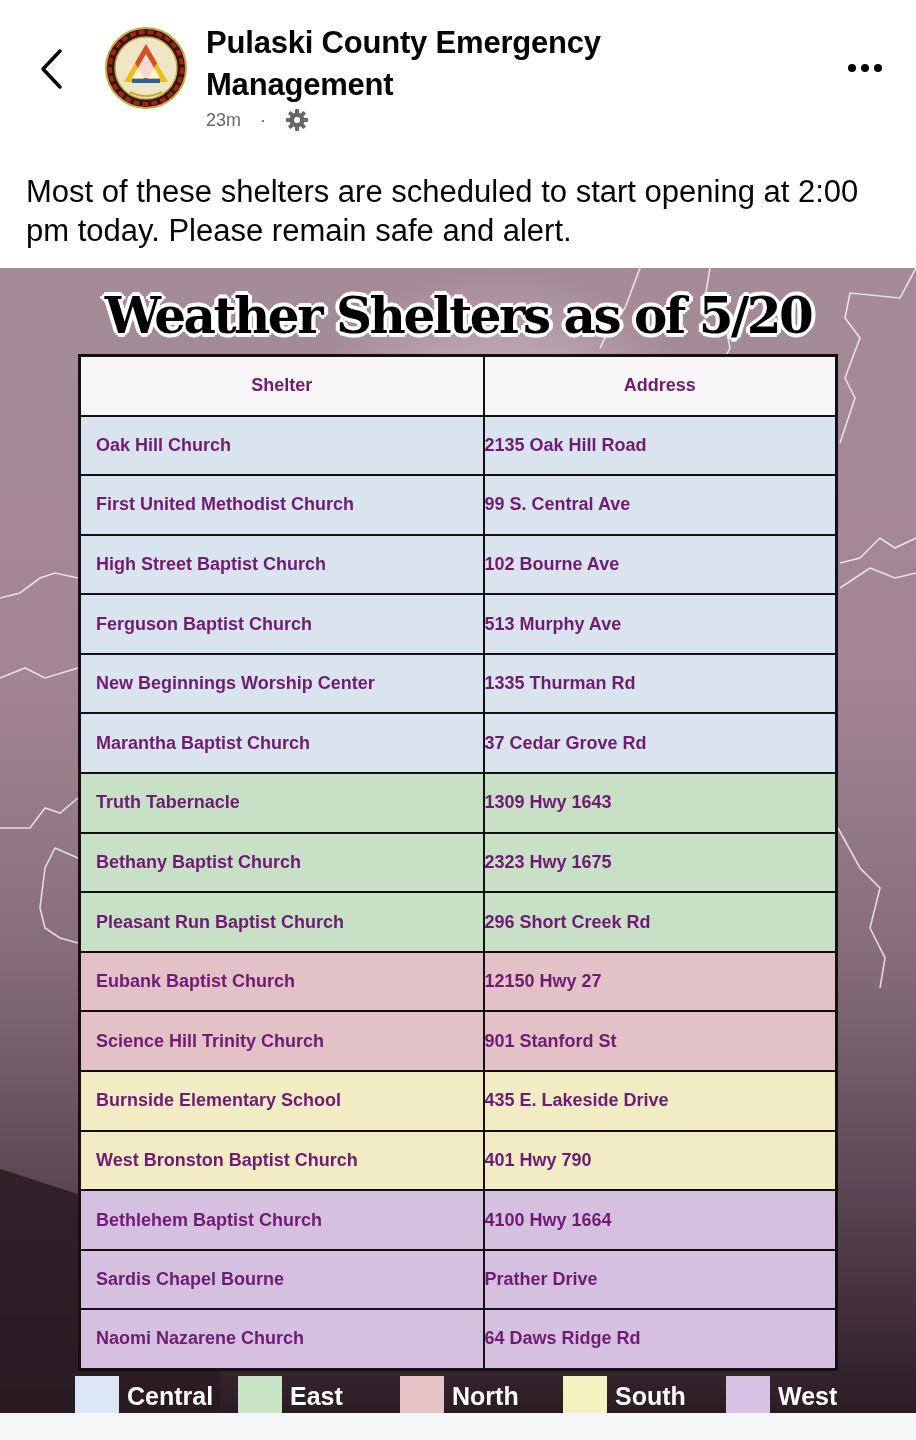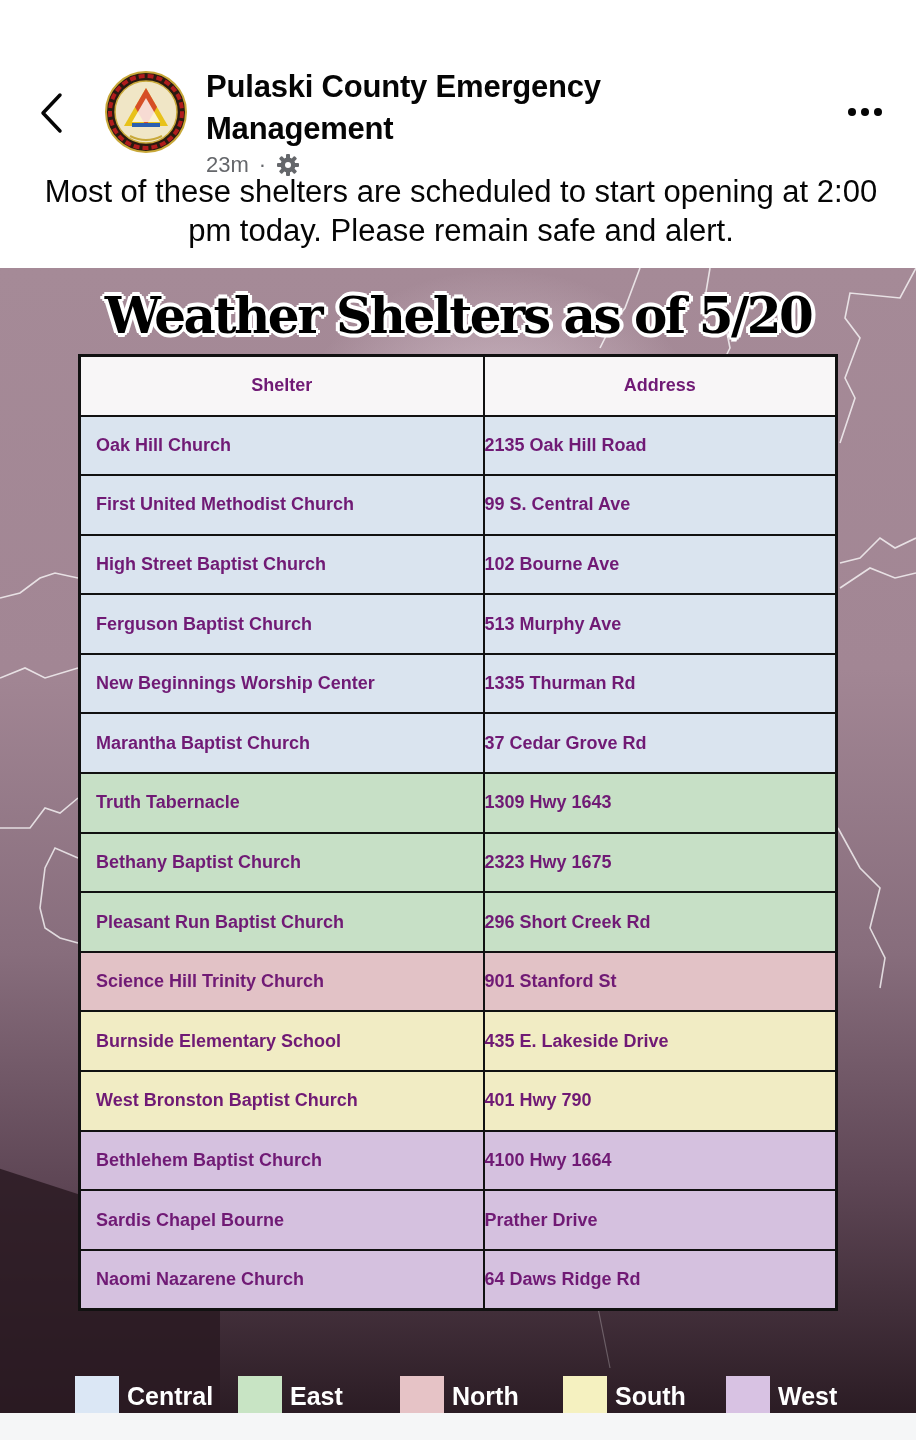--- a/index.html
+++ b/index.html
@@ -1,27 +1,27 @@
 <!DOCTYPE html>
 <html><head>
   <meta charset="utf-8">
   <style>
     * { box-sizing: border-box; margin: 0; padding: 0; }
     html, body { width: 916px; height: 1440px; overflow: hidden; background: #ffffff; }
     body { font-family: "Liberation Sans", "DejaVu Sans", sans-serif; color: #050505; position: relative; }
 
-    .post-header { position: absolute; left: 0; top: 0; width: 916px; height: 160px; margin-top: 44px; }
+    .post-header { position: absolute; left: 0; top: 0; width: 916px; height: 160px; }
     .back-btn { position: absolute; left: 34px; top: 46px; width: 34px; height: 46px; display: flex; align-items: center; justify-content: center; cursor: pointer; }
     .avatar { position: absolute; left: 103px; top: 25px; width: 86px; height: 86px; border-radius: 50%; background: #fff; display: flex; align-items: center; justify-content: center; }
     .page-name { position: absolute; left: 206px; top: 22px; width: 520px; font-size: 31px; font-weight: 700; line-height: 42px; letter-spacing: -0.2px; color: #050505; }
-    .meta { position: absolute; left: 206px; top: 108px; display: flex; align-items: center; gap: 10px; font-size: 22px; color: #65676b; }
+    .meta { position: absolute; left: 206px; top: 108px; display: flex; align-items: center; gap: 19px; font-size: 18px; color: #65676b; }
     .more-btn { position: absolute; left: 842px; top: 56px; width: 46px; height: 24px; display: flex; align-items: center; justify-content: center; gap: 5px; cursor: pointer; }
     .more-btn span { width: 8px; height: 8px; border-radius: 50%; background: #050505; display: block; }
 
-    .caption { position: absolute; left: 26px; top: 172px; width: 870px; font-size: 31px; line-height: 39px; font-weight: 500; color: #050505; text-align: center; }
+    .caption { position: absolute; left: 26px; top: 172px; width: 870px; font-size: 31px; line-height: 39px; font-weight: 500; color: #050505; }
 
     .image-area { position: absolute; left: 0; top: 268px; width: 916px; height: 1145px; overflow: hidden;
       background: linear-gradient(180deg, #a58a97 0%, #a28694 35%, #876d7c 60%, #5e4655 80%, #2b1c24 100%); }
     .image-area .glow { position: absolute; left: 300px; top: 0; width: 400px; height: 300px;
       background: radial-gradient(ellipse at center, rgba(240,225,235,0.55) 0%, rgba(240,225,235,0) 70%); }
     .image-area .hill { position: absolute; left: -40px; top: 930px; width: 260px; height: 300px; background: #2a1a22; transform: skewY(18deg); opacity: 0.85; }
     .bolts { position: absolute; left: 0; top: 0; width: 916px; height: 1145px; }
 
     .poster-title { position: absolute; left: 0; top: 18px; width: 916px; text-align: center;
       font-family: "DejaVu Serif", "Liberation Serif", serif; font-weight: 700; font-size: 50px; letter-spacing: -2.5px; color: #000;
@@ -160,20 +160,24 @@
       </tr>
       <tr class="east">
         <td class="name">Bethany Baptist Church</td>
         <td class="addr">2323 Hwy 1675</td>
       </tr>
       <tr class="east">
         <td class="name">Pleasant Run Baptist Church</td>
         <td class="addr">296 Short Creek Rd</td>
       </tr>
       <tr class="north">
+        <td class="name">Eubank Baptist Church</td>
+        <td class="addr">12150 Hwy 27</td>
+      </tr>
+      <tr class="north">
         <td class="name">Science Hill Trinity Church</td>
         <td class="addr">901 Stanford St</td>
       </tr>
       <tr class="south">
         <td class="name">Burnside Elementary School</td>
         <td class="addr">435 E. Lakeside Drive</td>
       </tr>
       <tr class="south">
         <td class="name">West Bronston Baptist Church</td>
         <td class="addr">401 Hwy 790</td>

